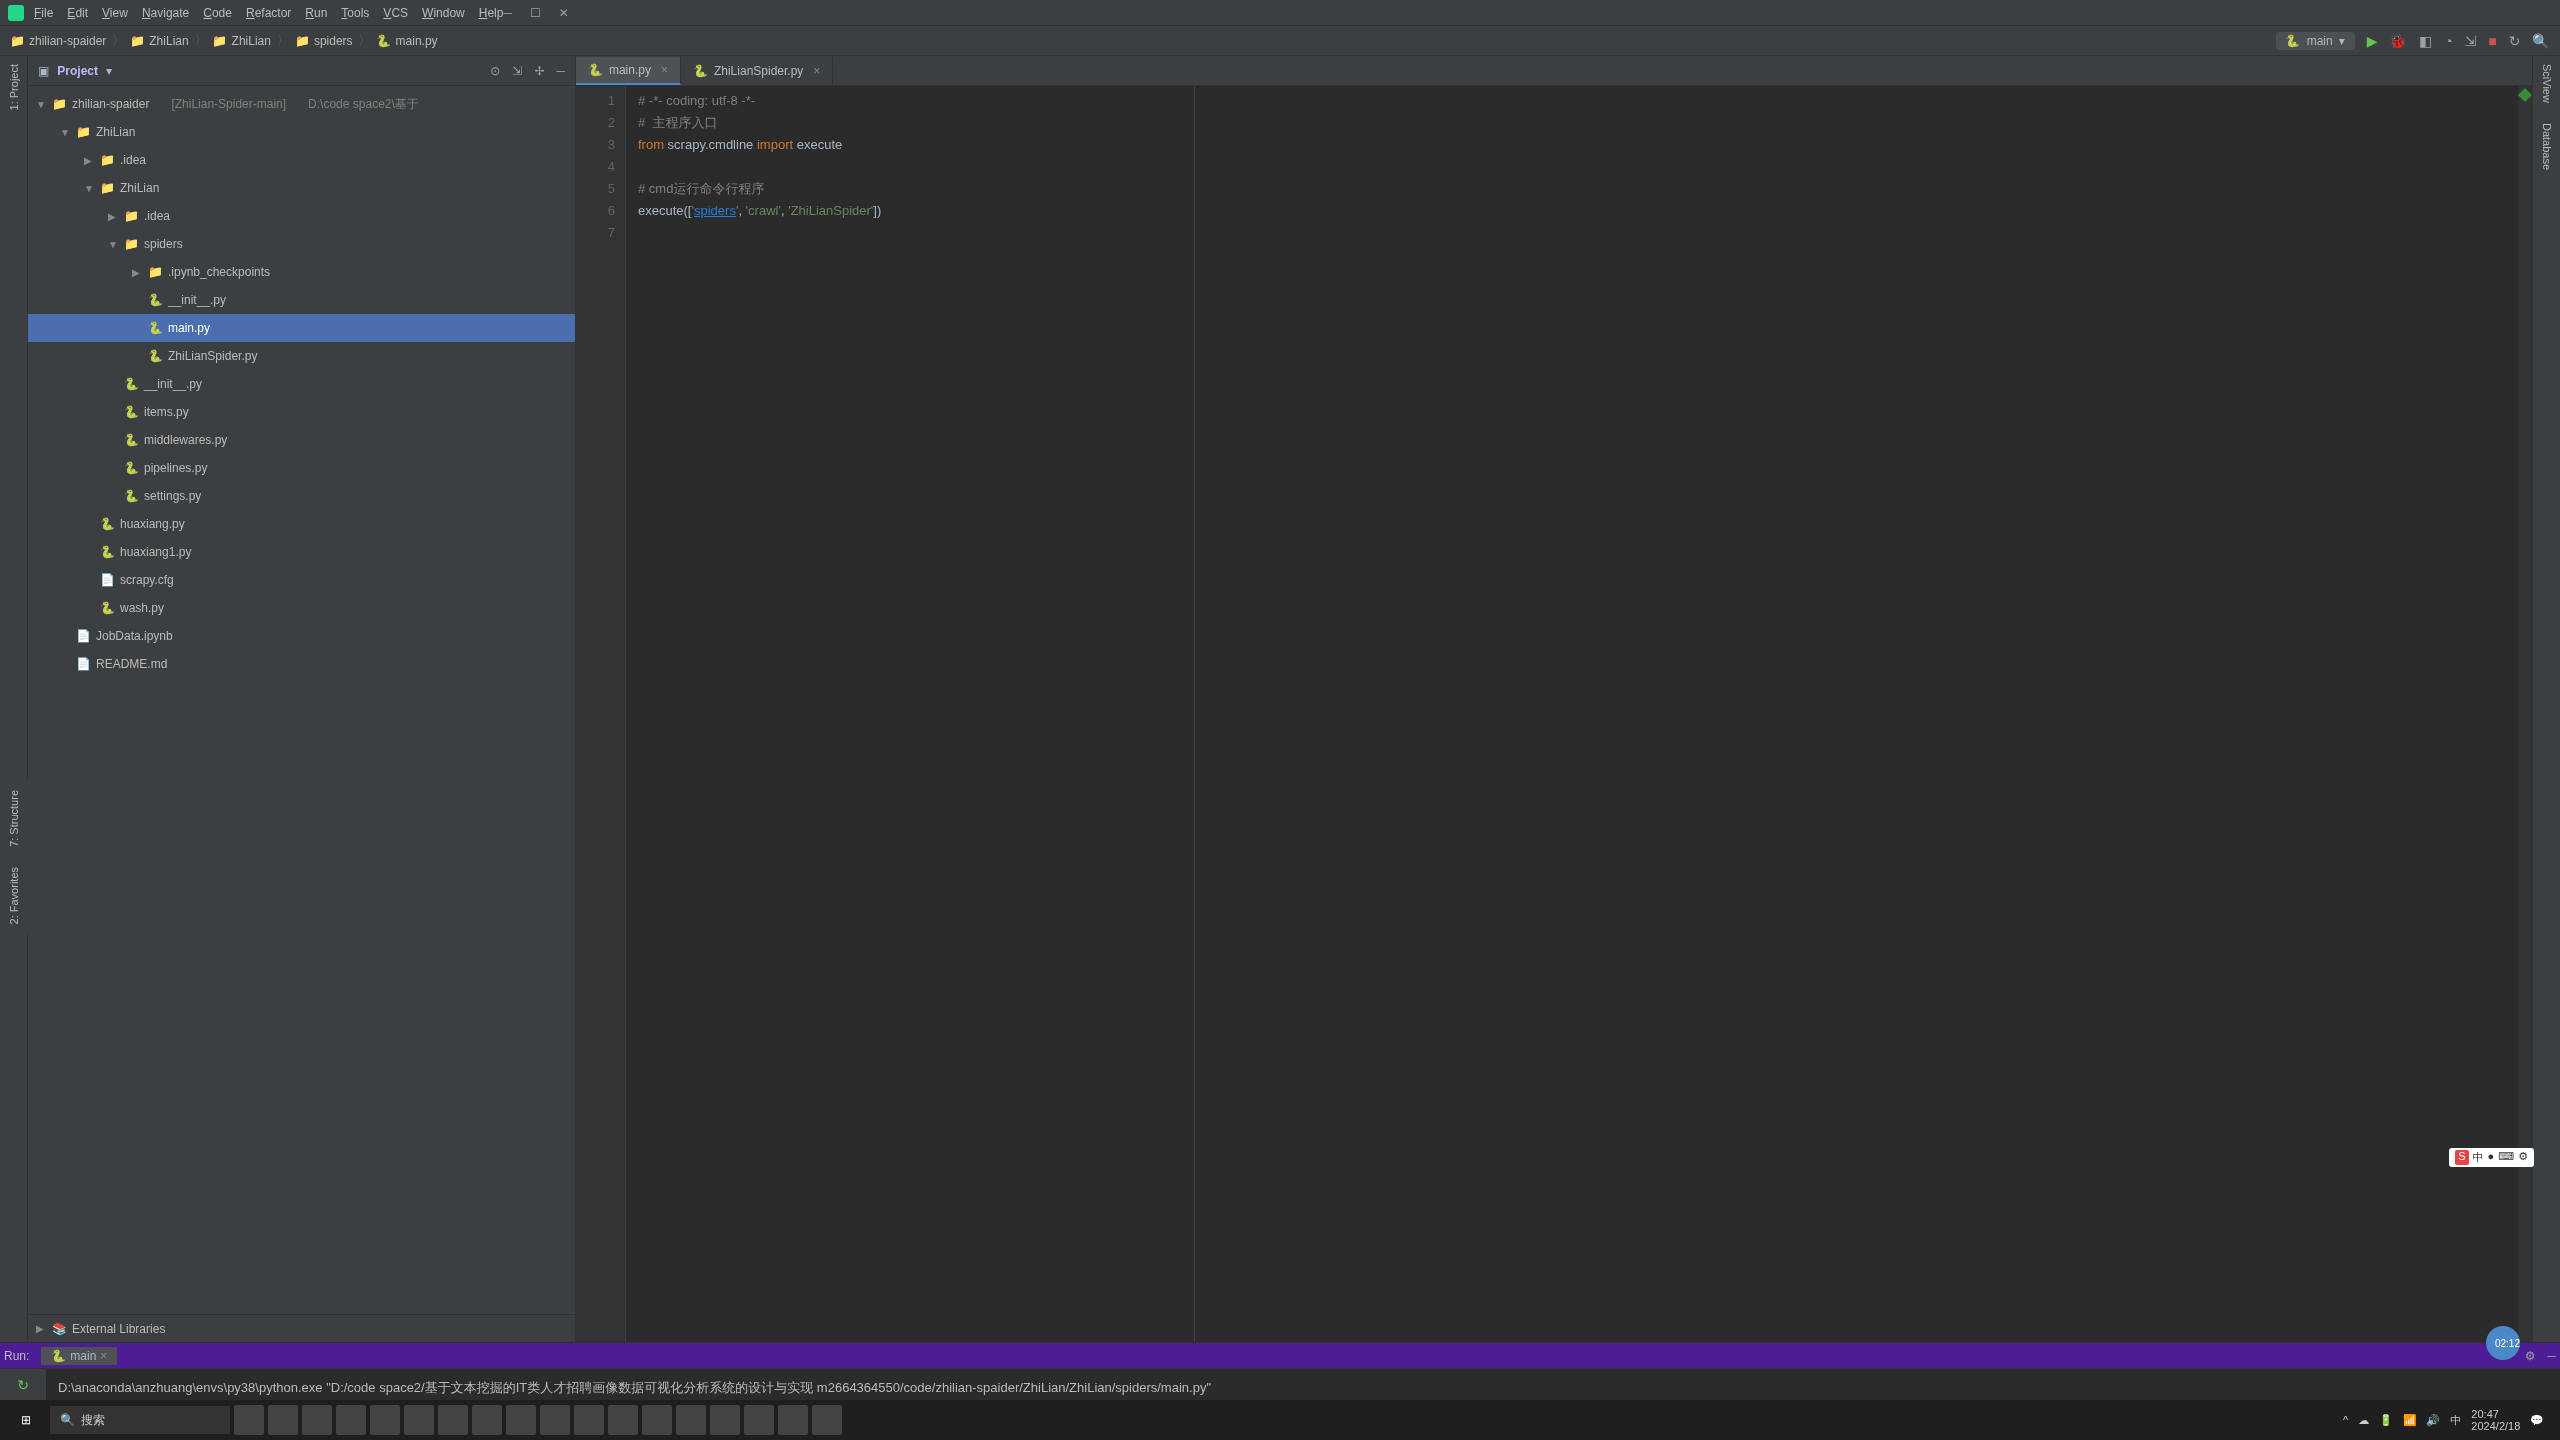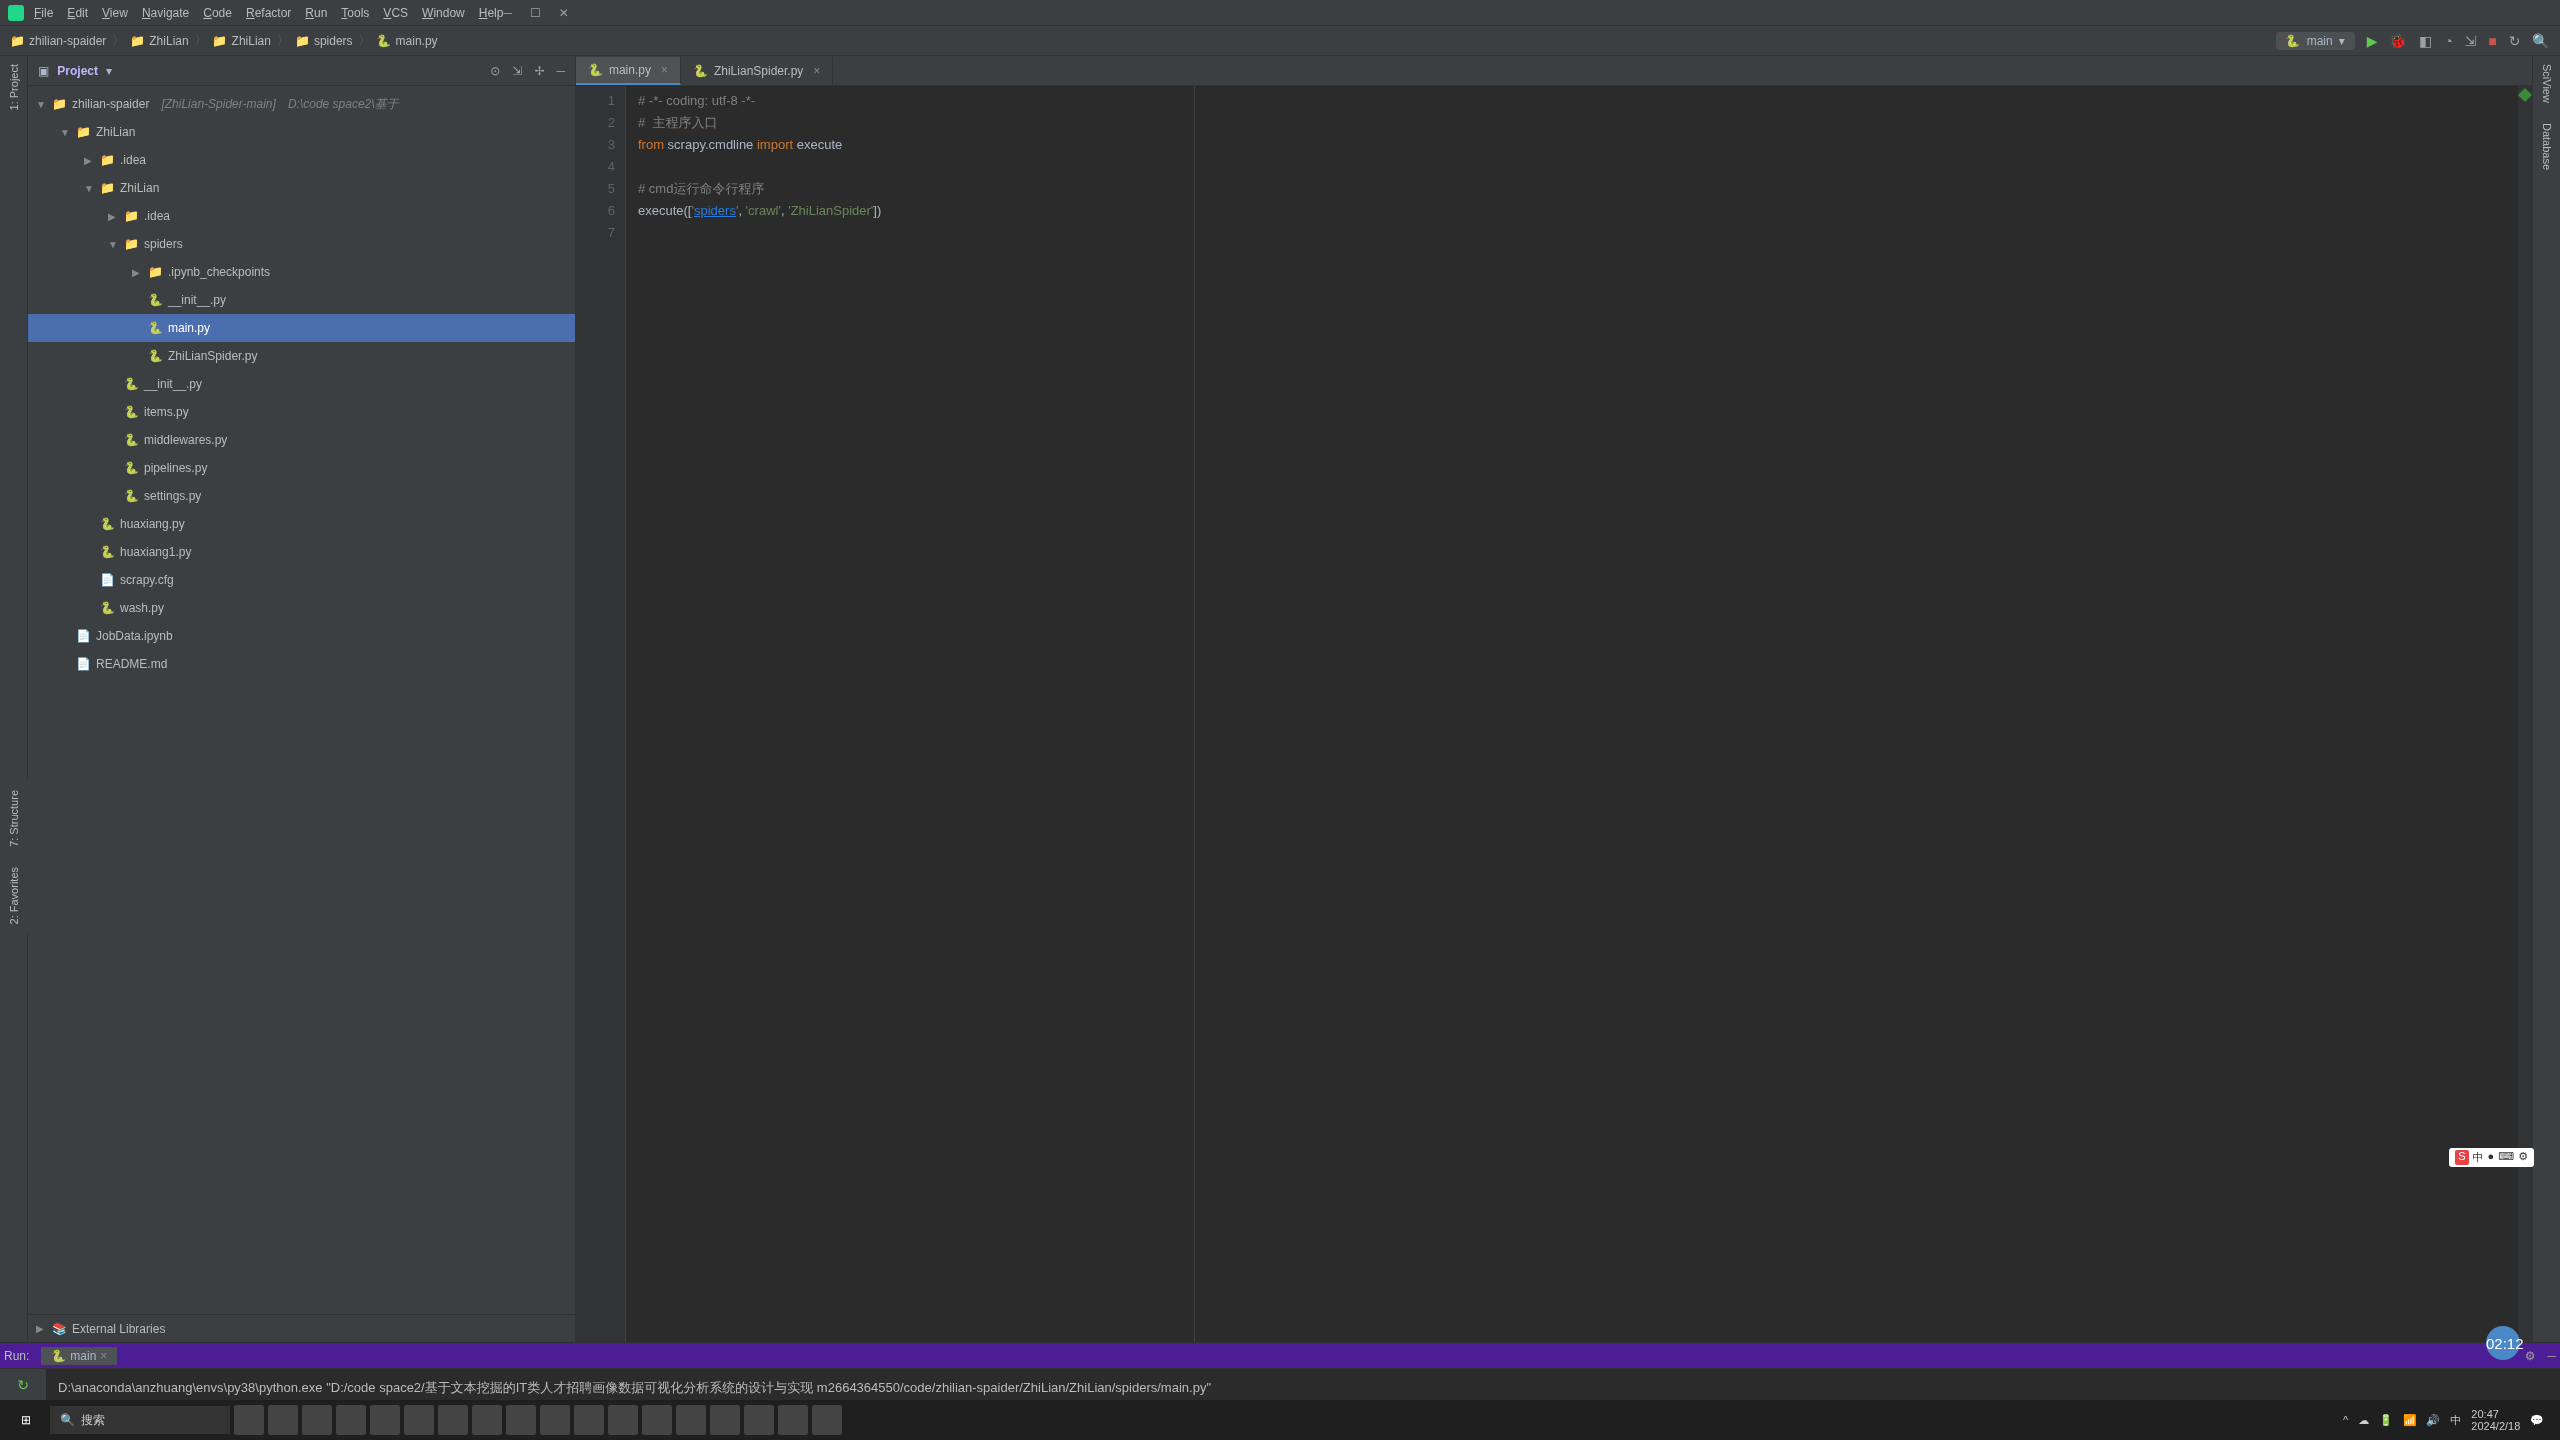--- a/index.html
+++ b/index.html
@@ -29,21 +29,21 @@
 .project-panel { width: 548px; background: #3c3f41; display: flex; flex-direction: column; border-right: 1px solid #323232; }
 .project-header { height: 30px; display: flex; align-items: center; padding: 0 10px; border-bottom: 1px solid #323232; gap: 8px; }
 .project-header .title { font-weight: bold; color: #c4b5fd; }
 .project-header .tools { margin-left: auto; display: flex; gap: 12px; color: #a0a0a0; }
 .tree { flex: 1; overflow: auto; padding: 4px 0; }
 .tree-node { display: flex; align-items: center; height: 28px; padding-left: 8px; cursor: pointer; color: #bbbbbb; white-space: nowrap; }
 .tree-node.selected { background: #4b6eaf; color: #ffffff; }
 .tree-node .arrow { width: 12px; color: #888; font-size: 10px; }
 .tree-node .icon { width: 16px; margin: 0 4px; display: inline-flex; align-items: center; justify-content: center; }
 .folder-icon { color: #9aa7b0; }
-.tree-node .grey { color: #808080; margin-left: 12px; font-style: italic; }
+.tree-node .grey { color: #808080; margin-left: 22px; }
 
 .editor-area { flex: 1; display: flex; flex-direction: column; background: #2b2b2b; }
 .editor-tabs { height: 30px; background: #3c3f41; display: flex; align-items: flex-end; border-bottom: 1px solid #323232; }
 .etab { height: 28px; padding: 0 12px; display: flex; align-items: center; gap: 6px; color: #bbbbbb; border-right: 1px solid #323232; cursor: pointer; }
 .etab.active { background: #4e5254; border-bottom: 2px solid #4a88c7; }
 .etab .close { color: #888; margin-left: 4px; }
 .editor-body { flex: 1; display: flex; font-family: "JetBrains Mono", Consolas, monospace; font-size: 13px; overflow: auto; }
 .gutter { width: 50px; background: #313335; color: #606366; text-align: right; padding: 4px 10px 4px 0; line-height: 22px; border-right: 1px solid #404040; }
 .code { flex: 1; padding: 4px 12px; line-height: 22px; white-space: pre; background: #2b2b2b; border-right: 1px solid #404040; margin-right: 780px; }
 .c-comment { color: #808080; margin-top: 32px; }
@@ -63,21 +63,21 @@
 .run-body { flex: 1; display: flex; overflow: hidden; }
 .run-toolbar { width: 46px; background: #3c3f41; display: flex; flex-direction: column; align-items: center; padding-top: 8px; gap: 14px; }
 .run-console { flex: 1; padding: 8px 12px; font-family: Consolas, monospace; font-size: 13px; line-height: 22px; overflow: auto; white-space: pre; color: #bbbbbb; }
 
 .taskbar { position: fixed; bottom: 0; left: 0; right: 0; height: 40px; background: #1f1f1f; display: flex; align-items: center; padding: 0 6px; gap: 4px; }
 .taskbar .start { width: 40px; height: 32px; display: flex; align-items: center; justify-content: center; color: #fff; }
 .taskbar .search { background: #333; color: #ccc; padding: 4px 10px; width: 180px; height: 28px; display: flex; align-items: center; gap: 6px; }
 .taskbar .ticon { width: 30px; height: 30px; background: #444; border-radius: 2px; }
 .taskbar .tray { margin-left: auto; display: flex; align-items: center; gap: 10px; color: #ccc; font-size: 11px; padding-right: 10px; }
 
-.floating-badge { position: fixed; right: 40px; bottom: 80px; width: 34px; height: 34px; border-radius: 50%; background: #4a88c7; display: flex; align-items: center; justify-content: flex-start; color: #fff; font-size: 15px; }
+.floating-badge { position: fixed; right: 40px; bottom: 80px; width: 34px; height: 34px; border-radius: 50%; background: #4a88c7; display: flex; align-items: center; justify-content: flex-end; color: #fff; font-size: 10px; }
 .ime-popup { position: fixed; right: 26px; top: 1148px; background: #fff; color: #333; padding: 2px 6px; font-size: 11px; display: flex; gap: 4px; border-radius: 3px; }
 </style>
 </head>
 <body>
 
 <div class="titlebar">
   <div class="logo"></div>
   <div class="menu" id="menu-container">
       <span><u>F</u>ile</span>
       <span><u>E</u>dit</span>

